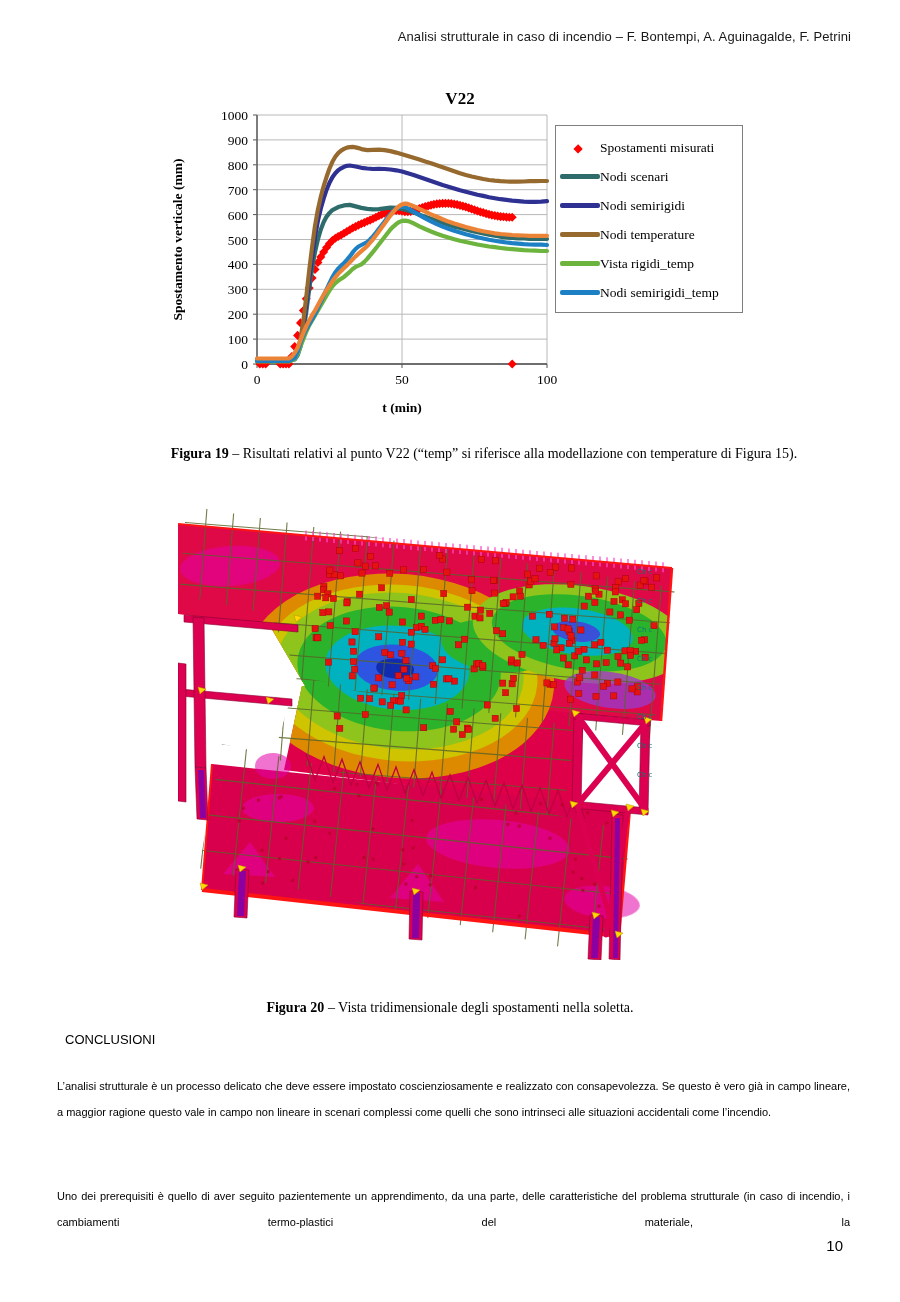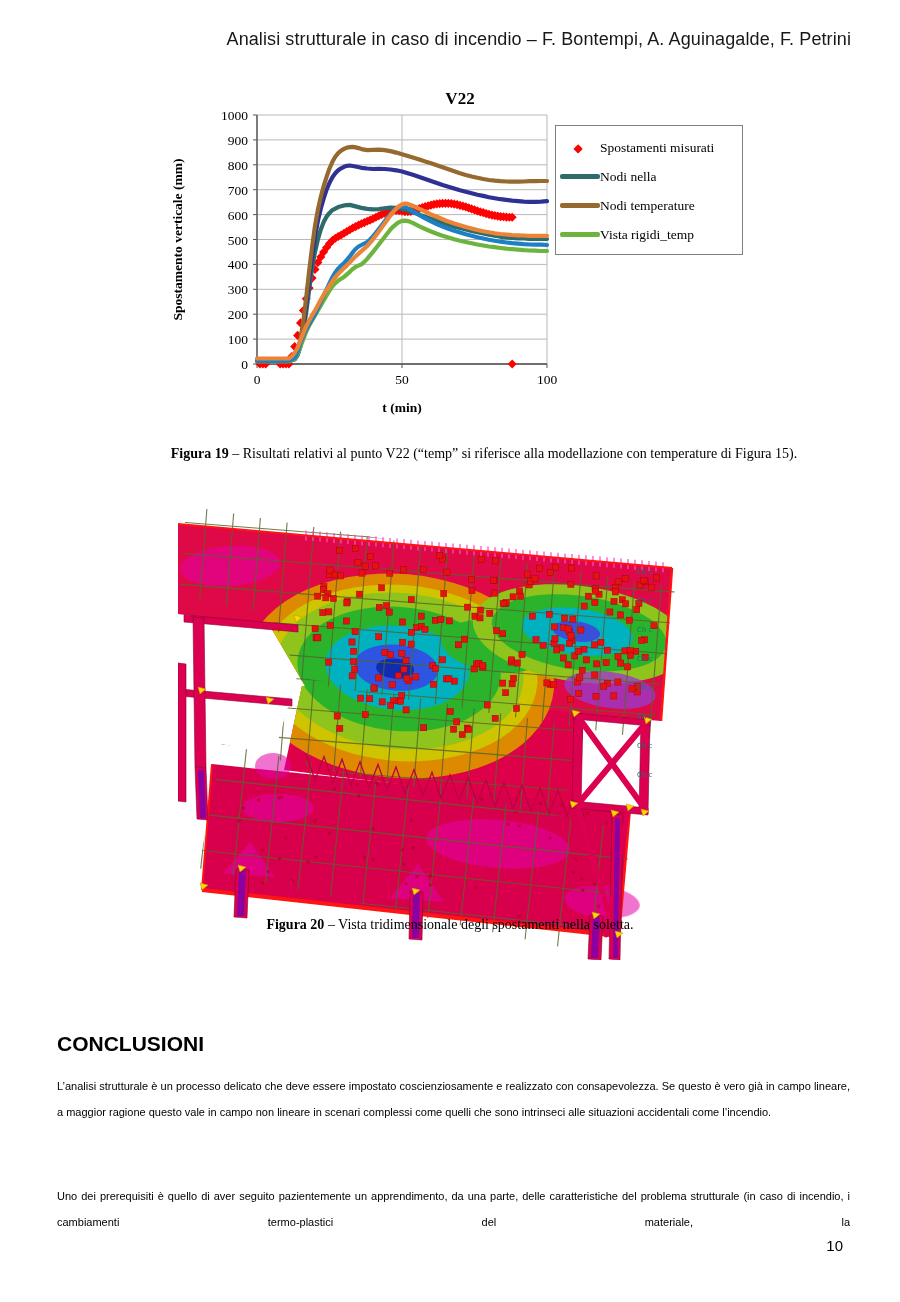--- a/index.html
+++ b/index.html
@@ -1,32 +1,32 @@
 <!DOCTYPE html>
 <html><head>
 <meta charset="utf-8">
 <style>
   html,body{margin:0;padding:0;background:#fff;}
   .page{position:relative;width:900px;height:1302px;background:#ffffff;overflow:hidden;
         font-family:"Liberation Sans",sans-serif;color:#000;}
-  .header{position:absolute;top:29px;right:49px;font-size:18px;color:#181818;letter-spacing:.1px;}
+  .header{position:absolute;top:29px;right:49px;font-size:13px;color:#181818;letter-spacing:.1px;}
   .chart-svg{position:absolute;left:164px;top:87px;}
   .legend{position:absolute;left:555px;top:125px;width:186px;background:#fff;
           border:1px solid #7f7f7f;padding:7px 0 5px 0;
           font-family:"Liberation Serif",serif;font-size:13.5px;}
   .legend-item{display:flex;align-items:center;height:29px;}
   .legend-marker-wrap{flex:0 0 44px;display:flex;align-items:center;}
   .legend-line{height:4.5px;width:40px;margin-left:4px;border-radius:2px;}
   .legend-diamond{flex:0 0 44px;text-align:center;font-size:12px;line-height:1;}
   .legend-label{white-space:nowrap;}
   .caption{position:absolute;left:0;width:900px;text-align:center;
            font-family:"Liberation Serif",serif;font-size:14px;color:#000;}
-  #cap19{top:446px;padding-left:34px;} #cap20{top:917px;}
+  #cap19{top:446px;padding-left:34px;} #cap20{top:1000px;}
   .fem-svg{position:absolute;left:178px;top:508px;}
-  .h-concl{position:absolute;left:57px;top:1032px;font-size:21px;font-weight:bold;}
+  .h-concl{position:absolute;left:65px;top:1032px;font-size:13px;font-weight:normal;}
   .para{position:absolute;left:57px;width:793px;font-size:11px;line-height:26px;text-align:justify;}
   #p1{top:1062px;} #p2{top:1172px;text-align-last:justify;}
   .pageno{position:absolute;right:57px;top:1237px;font-size:15px;}
   .tick{font-family:"Liberation Serif",serif;font-size:13.5px;fill:#000;}
   .chart-title{font-family:"Liberation Serif",serif;font-size:17px;font-weight:bold;fill:#000;}
   .axis-label{font-family:"Liberation Serif",serif;font-size:13.5px;font-weight:bold;fill:#000;}
   .fem-label{font-family:"DejaVu Sans",sans-serif;font-size:7px;fill:#0a7a7a;}
 </style>
 </head>
 <body>
@@ -178,33 +178,45 @@
 
   <div class="legend" id="chart-legend">
       <div class="legend-item">
         <span class="legend-diamond" style="color: rgb(255, 0, 0);">◆</span>
         <span class="legend-label">Spostamenti misurati</span>
       </div>
       <div class="legend-item">
         <span class="legend-marker-wrap">
           <span class="legend-line" style="background: rgb(46, 108, 108);"></span>
         </span>
-        <span class="legend-label">Nodi nella</span>
+        <span class="legend-label">Nodi scenari</span>
+      </div>
+      <div class="legend-item">
+        <span class="legend-marker-wrap">
+          <span class="legend-line" style="background: rgb(46, 49, 146);"></span>
+        </span>
+        <span class="legend-label">Nodi semirigidi</span>
       </div>
       <div class="legend-item">
         <span class="legend-marker-wrap">
           <span class="legend-line" style="background: rgb(150, 105, 47);"></span>
         </span>
         <span class="legend-label">Nodi temperature</span>
       </div>
       <div class="legend-item">
         <span class="legend-marker-wrap">
           <span class="legend-line" style="background: rgb(109, 180, 63);"></span>
         </span>
         <span class="legend-label">Vista rigidi_temp</span>
+      </div>
+      <div class="legend-item">
+        <span class="legend-marker-wrap">
+          <span class="legend-line" style="background: rgb(30, 128, 196);"></span>
+        </span>
+        <span class="legend-label">Nodi semirigidi_temp</span>
       </div>
     </div>
 
   <div class="caption" id="cap19">
     <b>Figura 19</b><span> – Risultati relativi al punto V22 (“temp” si riferisce alla modellazione con temperature di Figura 15).</span>
   </div>
 
   <svg id="fem-svg" class="fem-svg" width="524" height="452" viewBox="0 0 524 452">
     <defs>
       <clipPath id="clipA">

